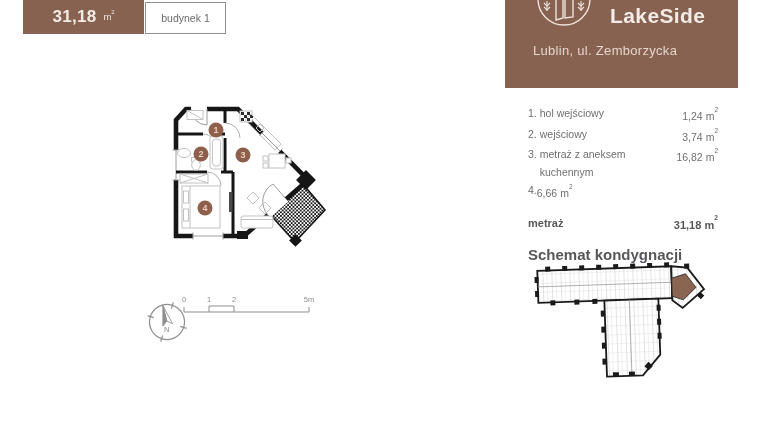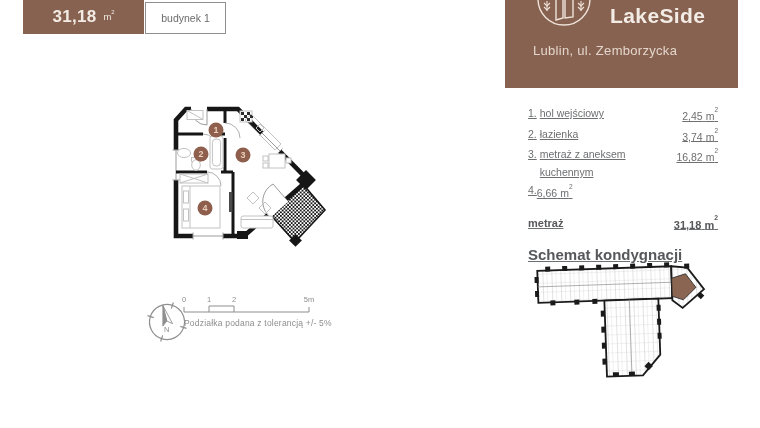--- a/index.html
+++ b/index.html
@@ -23,21 +23,21 @@
   }
   
   .plan-svg { position:absolute; left:163px; top:98px; }
   .compass-svg { position:absolute; left:144px; top:299px; }
   .scale-svg { position:absolute; left:182px; top:294px; }
   .scale-note {
     position:absolute; left:184px; top:318px; width:180px;
     font-size:8.5px; color:#8d8d8d; letter-spacing:.2px;
   }
   
-  .right-col { position:absolute; left:505px; top:0; width:233px; height:428px;text-decoration:underline; }
+  .right-col { position:absolute; left:505px; top:0; width:233px; height:428px; }
   .brand-header { position:relative; width:233px; height:88px; background:#876250; overflow:visible; }
   .brand-name {
     position:absolute; left:105px; top:4px; font-size:21px; font-weight:bold;
     color:#f3ece6; letter-spacing:.4px;
   }
   .brand-address {
     position:absolute; left:28px; top:43px; font-size:13px; color:#e4d6cc; letter-spacing:.3px;
   }
   .logo-svg { position:absolute; left:31px; top:-29px; }
   .room-list { margin:16px 20px 0 23px; }
@@ -210,21 +210,20 @@
       <line x1="2" y1="18" x2="127" y2="18"></line>
       <line x1="2" y1="13" x2="2" y2="18"></line>
       <line x1="127" y1="13" x2="127" y2="18"></line>
       <path d="M 27 18 V 12 H 52 V 18"></path>
     </g>
     <text class="svg-gray" x="2" y="8" font-size="7.5" text-anchor="middle">0</text>
     <text class="svg-gray" x="27" y="8" font-size="7.5" text-anchor="middle">1</text>
     <text class="svg-gray" x="52" y="8" font-size="7.5" text-anchor="middle">2</text>
     <text class="svg-gray" x="127" y="8" font-size="7.5" text-anchor="middle">5m</text>
   </svg>
-  <div class="scale-note">Podziałka podana z tolerancją +/- 5%</div>
 
   <div class="right-col">
 
     <div class="brand-header">
       <svg class="logo-svg" width="56" height="56" viewBox="0 0 56 56">
         <g stroke="#efe3da" fill="none" stroke-width="1.4">
           <circle cx="28" cy="28" r="26"></circle>
 
           <polygon points="20,26 27,22 27,47 20,49"></polygon>
           <polygon points="29,20 37,23 37,46 29,47"></polygon>
@@ -242,25 +241,25 @@
         </g>
       </svg>
       <div class="brand-name">LakeSide</div>
       <div class="brand-address">Lublin, ul. Zemborzycka</div>
     </div>
 
     <div class="room-list">
       <div class="room-row">
         <span class="no">1.</span>
         <span class="name">hol wejściowy</span>
-        <span class="area"><span>2,45</span>&nbsp;<span>m</span><sup class="sq">2</sup></span>
+        <span class="area"><span>1,24</span>&nbsp;<span>m</span><sup class="sq">2</sup></span>
       </div>
       <div class="room-row">
         <span class="no">2.</span>
-        <span class="name">łazienka</span>
+        <span class="name">wejściowy</span>
         <span class="area"><span>3,74</span>&nbsp;<span>m</span><sup class="sq">2</sup></span>
       </div>
       <div class="room-row">
         <span class="no">3.</span>
         <span class="name">metraż z aneksem kuchennym</span>
         <span class="area"><span>16,82</span>&nbsp;<span>m</span><sup class="sq">2</sup></span>
       </div>
       <div class="room-row">
         <span class="no">4.</span>
         <span class="area"><span>6,66</span>&nbsp;<span>m</span><sup class="sq">2</sup></span>

